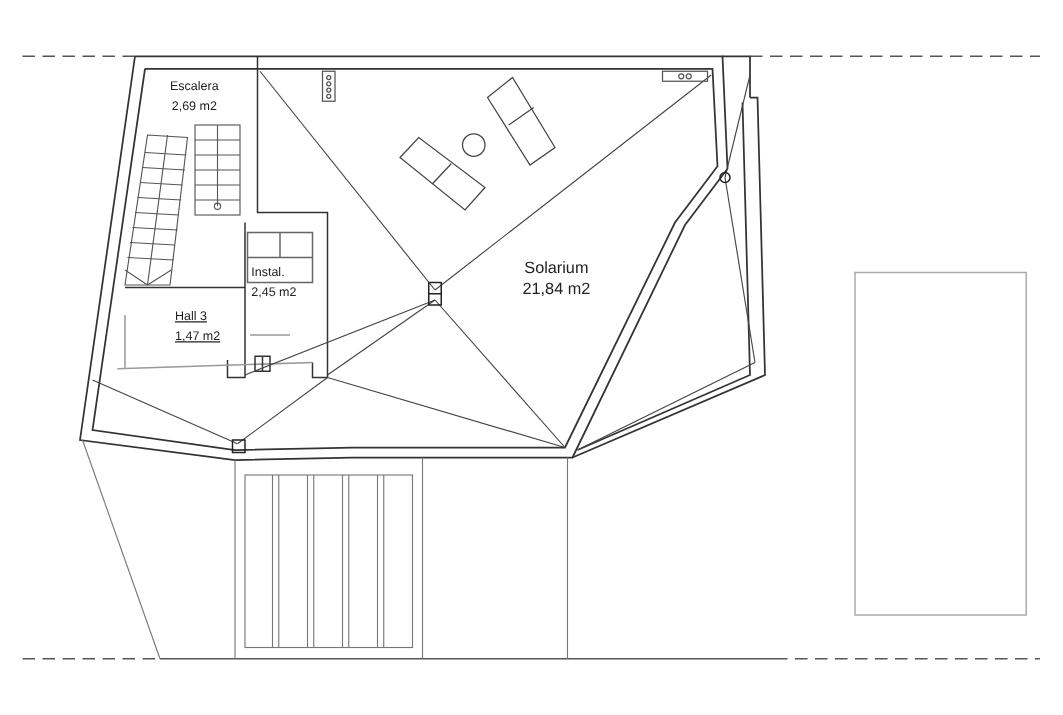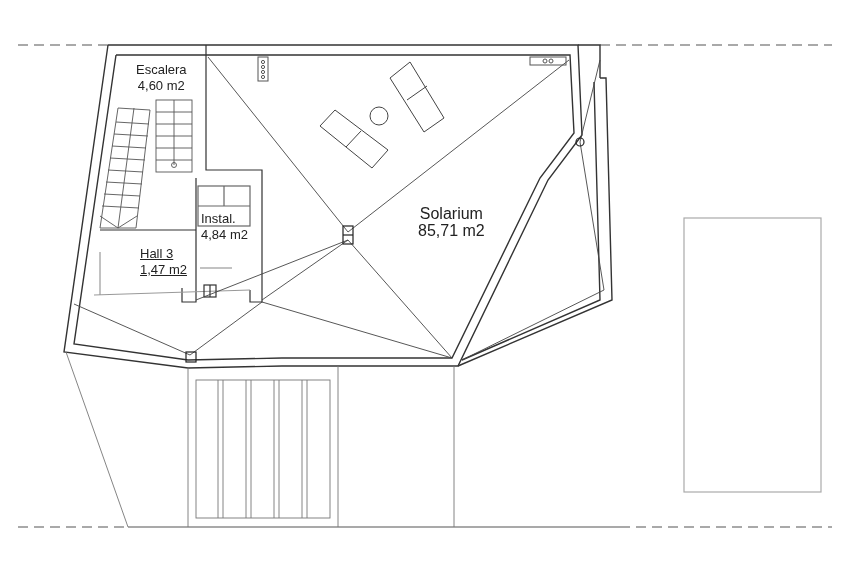--- a/index.html
+++ b/index.html
@@ -1,18 +1,18 @@
 <!DOCTYPE html>
 <html><head>
 <meta charset="utf-8">
 <style>
   html, body { margin: 0; padding: 0; background: #ffffff; }
   body { width: 850px; height: 572px; overflow: hidden; position: relative; font-family: "Liberation Sans", sans-serif; }
   #plan { position: absolute; left: 0; top: 0; width: 850px; height: 572px; }
-  .room-label { position: absolute; text-align: center; color: #222; font-size: 13px; line-height: 16px; white-space: nowrap; }
+  .room-label { position: absolute; text-align: center; color: #222; font-size: 10px; line-height: 16px; white-space: nowrap; }
   .room-label span { display: block; }
 </style>
 </head>
 <body>
 
 <svg id="plan" viewBox="0 0 850 572" xmlns="http://www.w3.org/2000/svg">
   <g fill="none" stroke="#333" stroke-width="1">
 
     <g stroke="#555" stroke-dasharray="10,6" stroke-width="1.2">
       <line x1="18" y1="45" x2="108" y2="45"></line>
@@ -124,29 +124,29 @@
       <line x1="302" y1="380" x2="302" y2="518"></line>
         <line x1="307" y1="380" x2="307" y2="518"></line>
     </g>
 
     <rect x="684" y="218" width="137" height="274" stroke="#aaa" stroke-width="1.2"></rect>
   </g>
 </svg>
 
 <div class="room-label" style="left:136px; top:62px;">
   <span>Escalera</span>
-  <span>4,60 m2</span>
+  <span>2,69 m2</span>
 </div>
 
 <div class="room-label" style="left:201px; top:211px; text-align:left;">
   <span>Instal.</span>
-  <span>4,84 m2</span>
+  <span>2,45 m2</span>
 </div>
 
 <div class="room-label" style="left:140px; top:246px; text-align:left;text-decoration:underline;">
   <span>Hall 3</span>
   <span>1,47 m2</span>
 </div>
 
-<div class="room-label" style="left:418px; top:205px; font-size:16px; line-height:17px;">
+<div class="room-label" style="left:418px; top:205px; font-size:13px; line-height:17px;">
   <span>Solarium</span>
-  <span>85,71 m2</span>
+  <span>21,84 m2</span>
 </div>
 
 </body></html>

